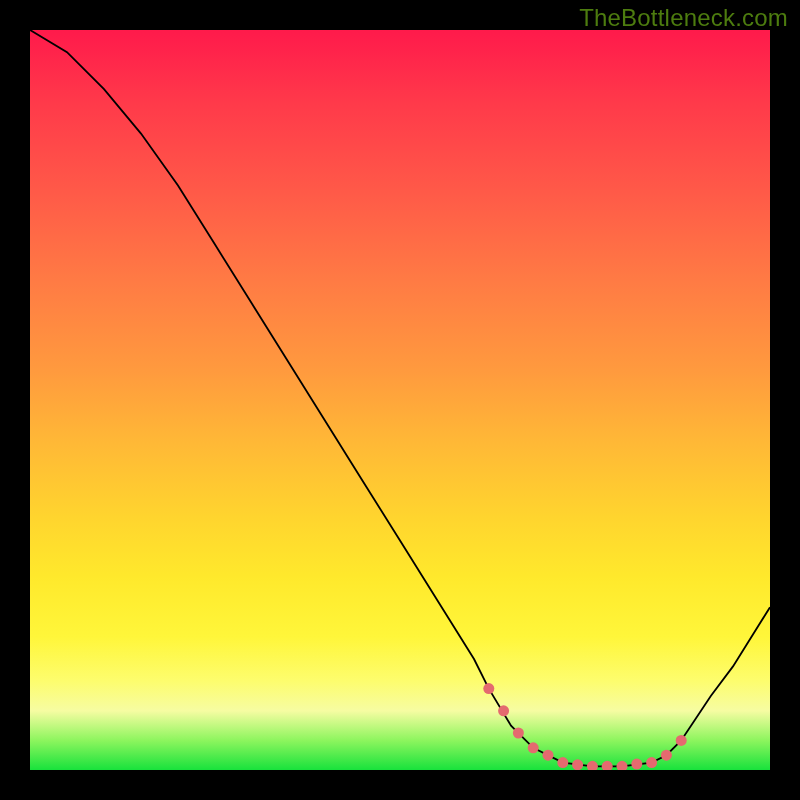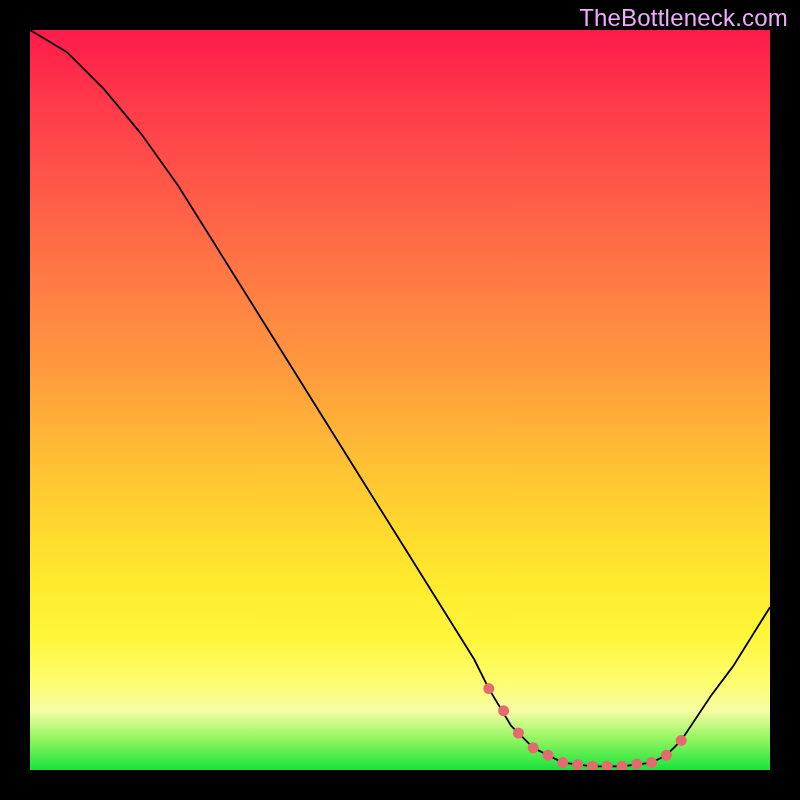--- a/index.html
+++ b/index.html
@@ -14,21 +14,21 @@
   .frame {
     position: relative;
     width: 800px;
     height: 800px;
     background: #000000;
   }
   .watermark {
     position: absolute;
     top: 4px;
     right: 12px;
-    color: #f0abfc;
+    color: #4d7c0f;
     font-size: 24px;
     font-weight: 400;
     letter-spacing: 0.2px;
     z-index: 10;
   }
   .plot {
     position: absolute;
     left: 30px;
     top: 30px;
     width: 740px;

